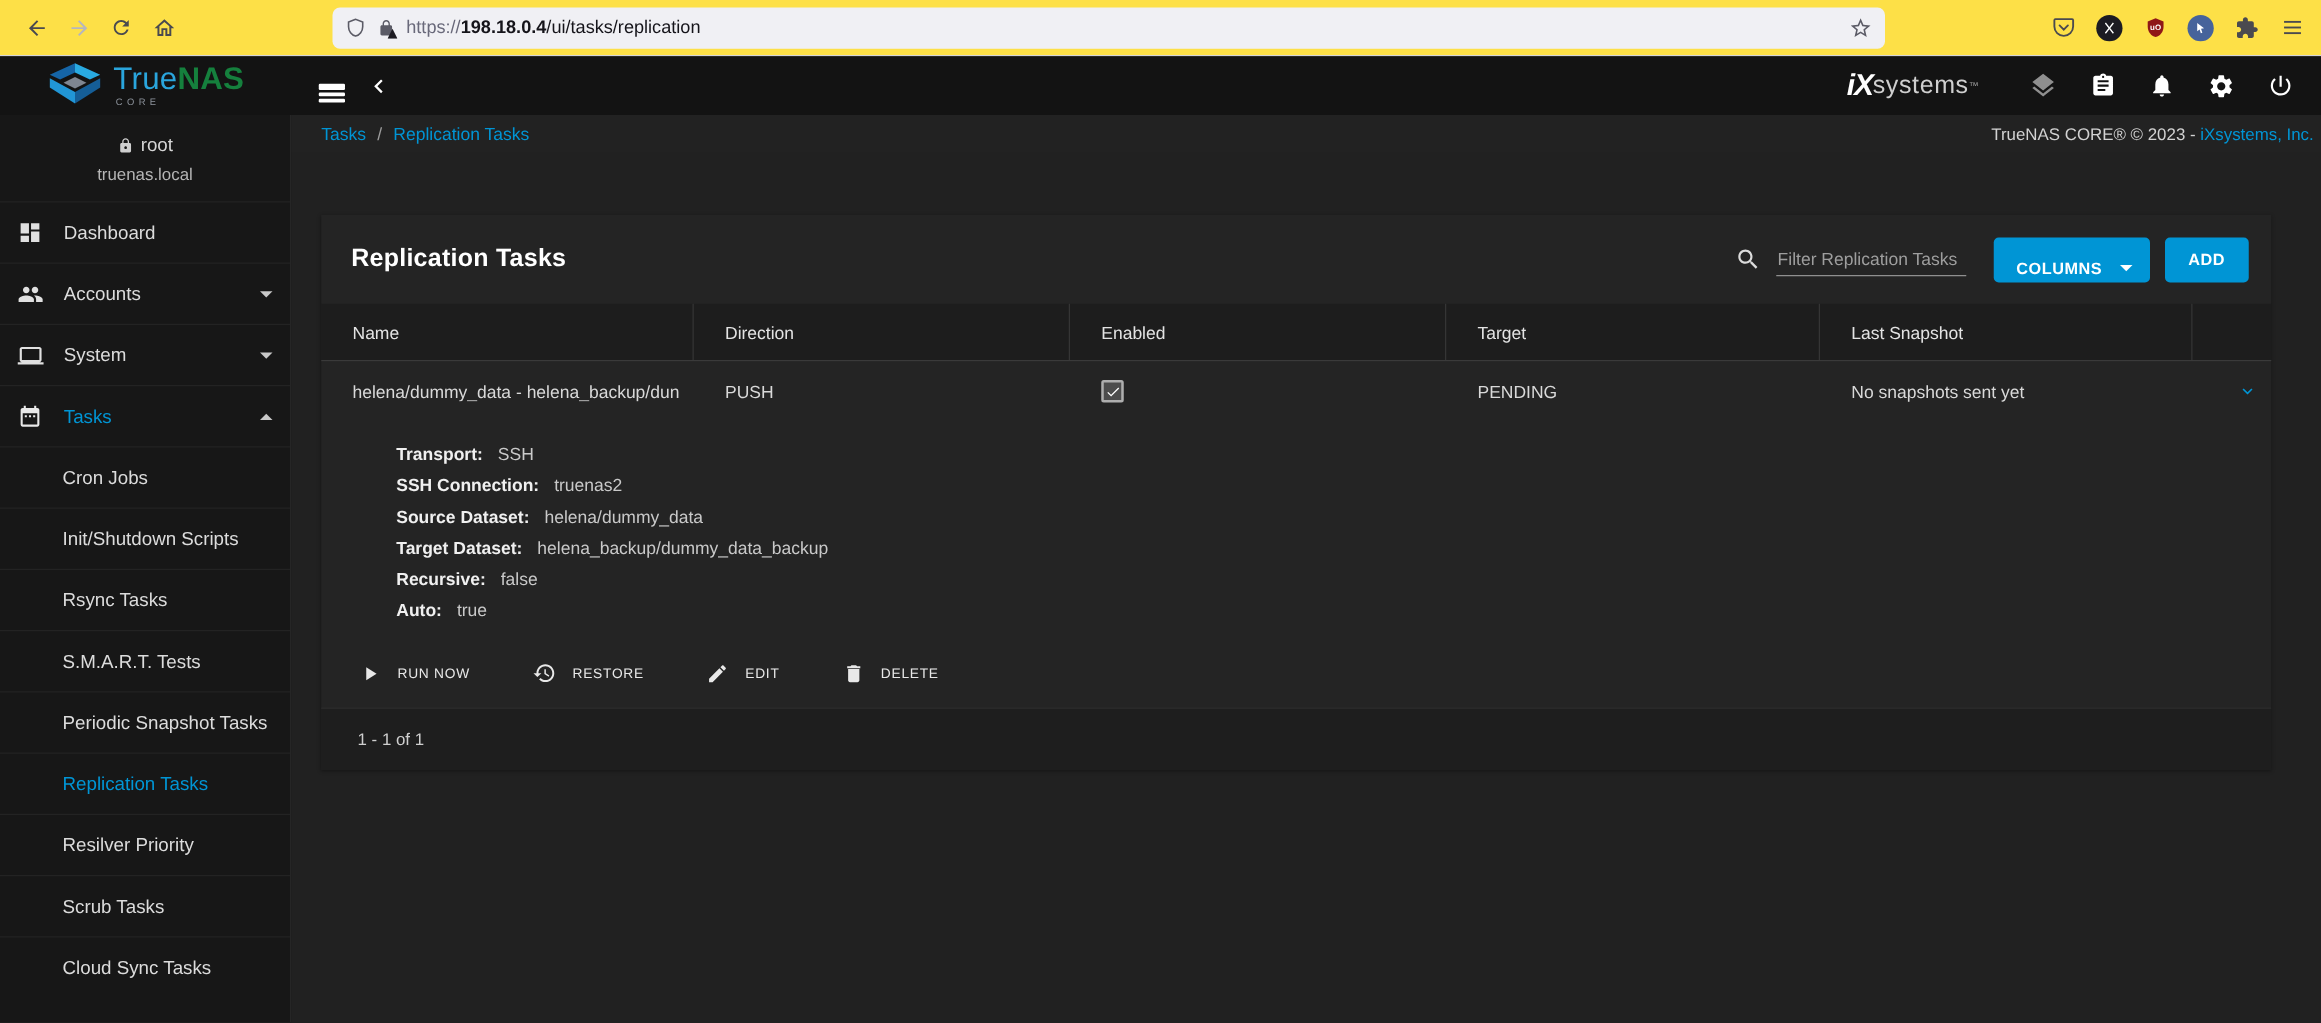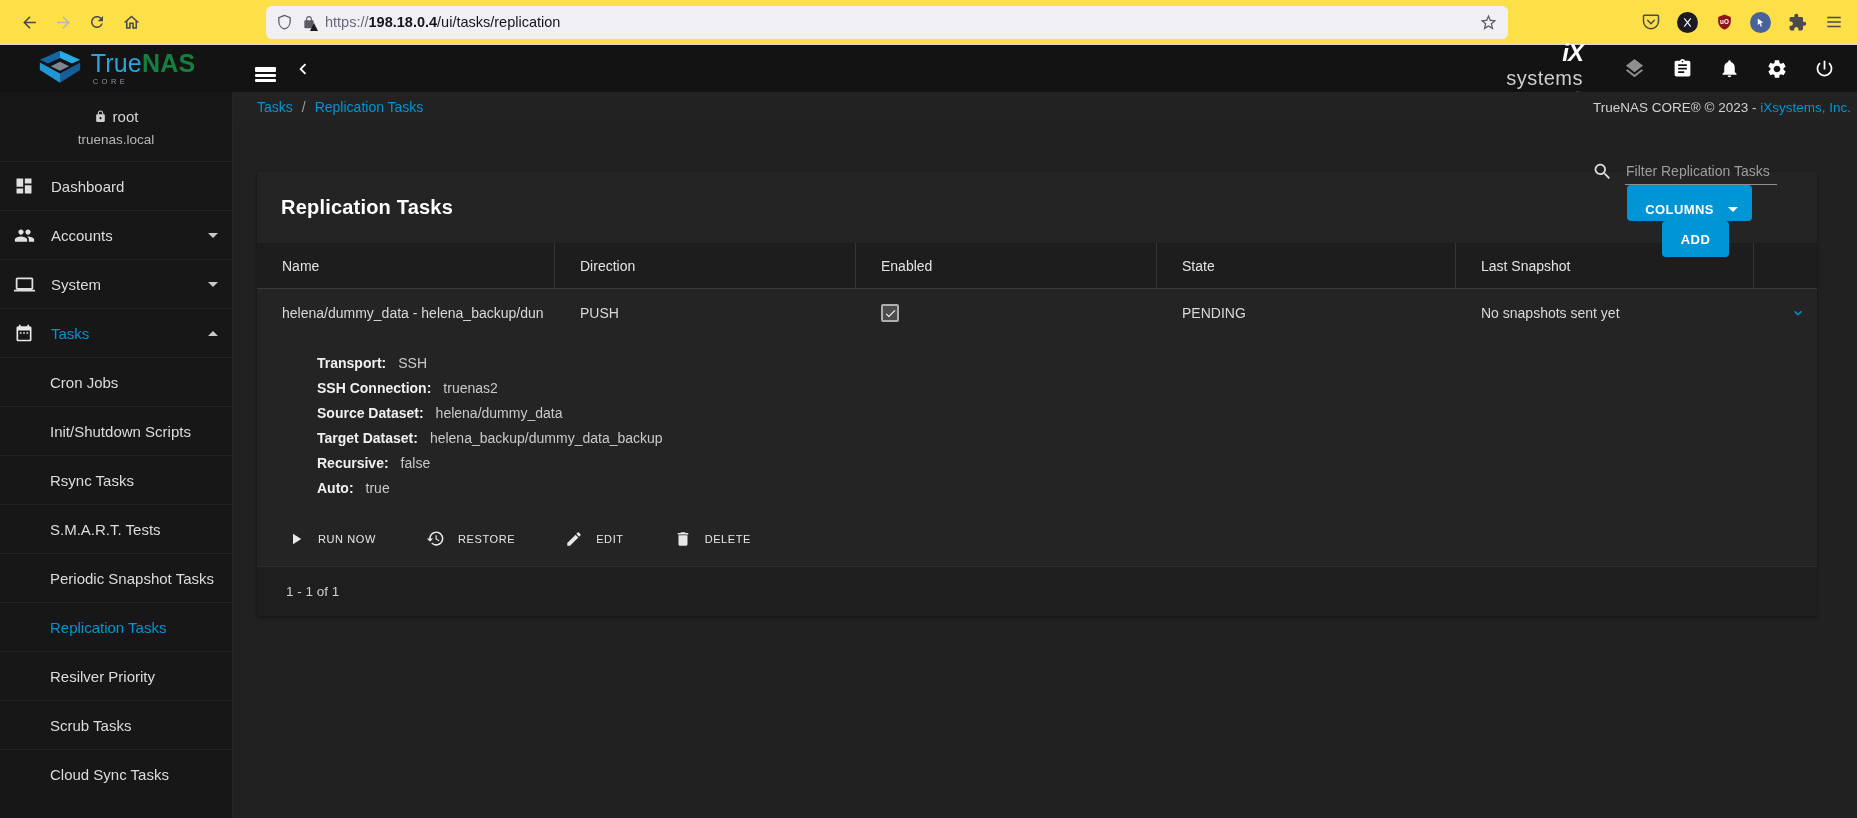--- a/index.html
+++ b/index.html
@@ -26,21 +26,21 @@
   .app-header { height:47px; background:#131313; display:flex; align-items:center; }
   .brand { width:233px; display:flex; align-items:center; justify-content:center; gap:9px; }
   .brand-text { line-height:1; }
   .brand-main { font-size:25px; letter-spacing:.2px; }
   .brand-main .t1 { color:#2aa5dc; font-weight:400; }
   .brand-main .t2 { color:#15803d; font-weight:700; }
   .brand-sub { font-size:7.5px; letter-spacing:3.5px; color:#8d939c; margin-top:2px; padding-left:2px; }
   .hdr-btn { color:#fff; margin-left:22px; display:flex; align-items:center; }
   .hamburger div { width:21px; height:2.6px; background:#fff; margin:2.2px 0; border-radius:1px; }
   .hdr-right { margin-left:auto; display:flex; align-items:center; gap:26px; padding-right:22px; }
-  .ix-logo { display:flex; align-items:flex-end; margin-right:14px;flex-direction:column; }
+  .ix-logo { display:flex; align-items:center; margin-right:14px; }
   .ix-x { font-size:24px; font-weight:700; font-style:italic; color:#fff; letter-spacing:-1px; }
   .ix-sys { font-size:20px; color:#cfcfcf; font-weight:300; letter-spacing:.5px; }
   .ix-tm { font-size:8px; color:#9e9e9e; }
   .hdr-icon { display:flex; align-items:center; justify-content:center; }
 
   
   .app-body { display:flex; height:726px; }
   .sidebar { width:233px; background:#171717; border-right:1px solid #262626; flex:0 0 auto; }
   .user-block { text-align:center; padding:16px 0 14px; }
   .user-line { display:flex; align-items:center; justify-content:center; gap:6px;
@@ -62,21 +62,21 @@
   .crumb a { color:#0095d5; text-decoration:none; cursor:pointer; }
   .crumb .sep { color:#9e9e9e; padding:0 9px; }
   .copyright { margin-left:auto; color:#d2d2d2; font-size:13.5px; white-space:nowrap; }
   .copyright .cw { color:#d2d2d2; }
   .copyright a { color:#0095d5; text-decoration:none; }
 
   
   .card { margin:50px 40px 0 24px; background:#242424; box-shadow:0 1px 3px rgba(0,0,0,.4); }
   .card-toolbar { height:71px; display:flex; align-items:center; padding:0 18px 0 24px; }
   .page-title { font-size:20px; font-weight:700; color:#ffffff; letter-spacing:.2px; }
-  .toolbar-right { margin-left:auto; display:flex; align-items:center;flex-direction:column; }
+  .toolbar-right { margin-left:auto; display:flex; align-items:center; }
   .search-wrap { display:flex; align-items:center; gap:12px; margin-right:22px; }
   .filter-input { background:transparent; border:none; border-bottom:1px solid #8f8f8f;
                   width:152px; padding:5px 1px; color:#e0e0e0; font-size:14px; outline:none;
                   font-family:"Liberation Sans", sans-serif; }
   .filter-input::placeholder { color:#9e9e9e; }
   .btn { background:#0095d5; color:#fff; border:none; border-radius:4px; height:36px;
          font-size:13px; font-weight:700; letter-spacing:.4px; cursor:pointer;
          display:flex; align-items:center; font-family:"Liberation Sans", sans-serif; }
   .btn.columns { padding:13px 14px 0 18px; margin-right:12px; gap:14px; }
   .btn.add { padding:0 19px; }
@@ -358,21 +358,21 @@
           <button class="btn add">
             <span>ADD</span>
           </button>
         </div>
       </div>
 
       <div class="thead">
         <div class="th col-name">Name</div>
         <div class="th col-dir">Direction</div>
         <div class="th col-en">Enabled</div>
-        <div class="th col-state">State</div>
+        <div class="th col-state">Target</div>
         <div class="th col-snap">Last Snapshot</div>
         <div class="th col-exp"></div>
       </div>
 
       <div class="trow">
         <div class="td col-name">helena/dummy_data - helena_backup/dun</div>
         <div class="td col-dir">PUSH</div>
         <div class="td col-en">
           <span class="checkbox">
             <svg width="13" height="13" viewBox="0 0 24 24">

